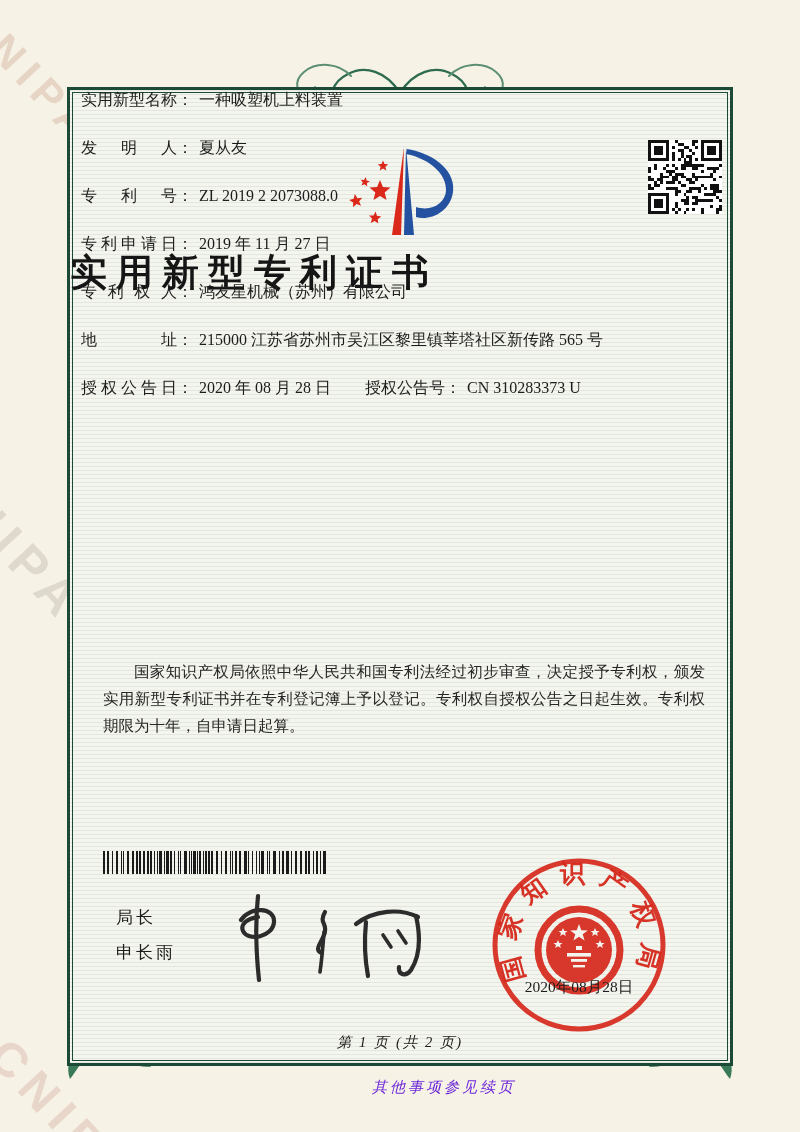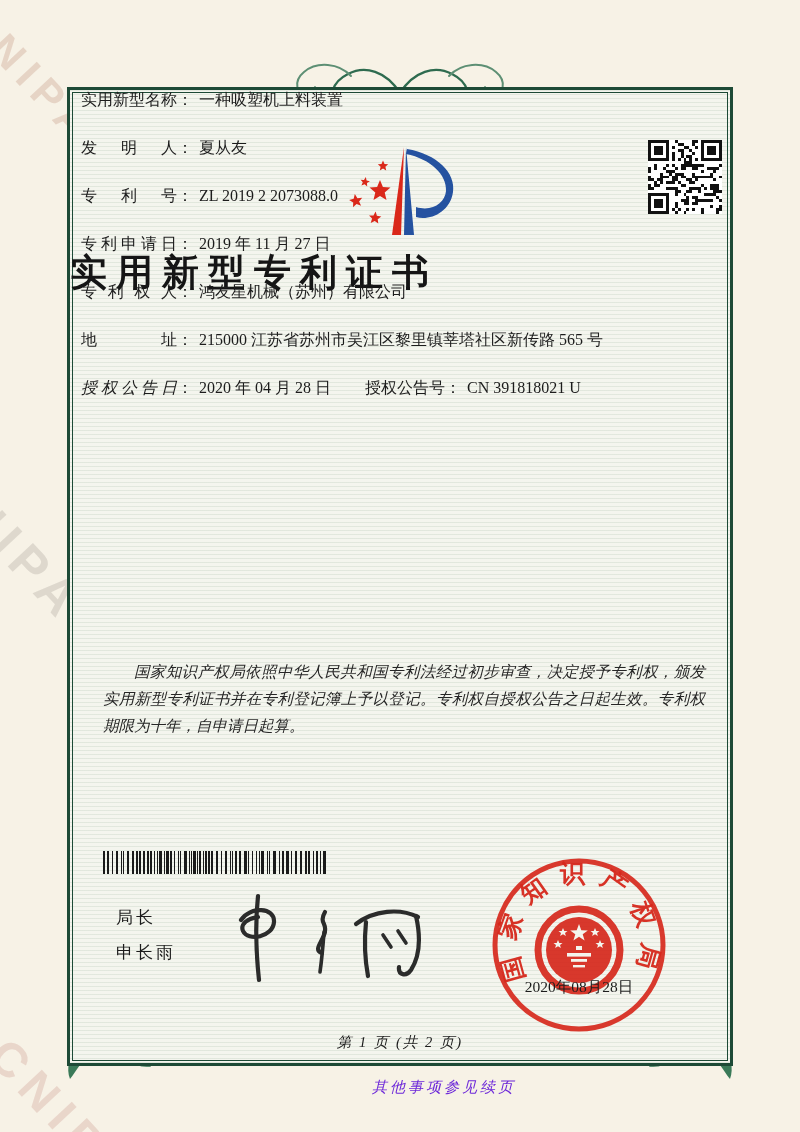--- a/index.html
+++ b/index.html
@@ -29,23 +29,23 @@
     left:0; top:158px; width:100%; text-align:left;
     font-size:37px; font-weight:bold; letter-spacing:9px; color:#151515;
   }
   .fields{left:33px; top:245px; width:600px; font-size:16px;}
   .frow{position:absolute; left:11px; white-space:nowrap;}
   .flabel{
     display:inline-block; width:96px; text-align:justify; text-align-last:justify;
     -moz-text-align-last:justify; vertical-align:top;
   }
   .fval{margin-left:6px;}
-  .grantlbl{display:inline-block; width:96px; text-align:justify; text-align-last:justify;font-style:italic;}
+  .grantlbl{display:inline-block; width:96px; text-align:justify; text-align-last:justify;}
   .paras{left:33px; top:568px; width:602px; font-size:15.5px; line-height:27px;
-    font-style:italic; color:#262626; text-align:justify;}
+    color:#262626; text-align:justify;}
   .paras p{margin:0; text-indent:2em;}
   .sig-title{left:46px; top:816px; font-size:17px; letter-spacing:3px;}
   .sig-name{left:46px; top:851px; font-size:17px; letter-spacing:3px;text-align:center;}
   .pageinfo{left:0; top:943px; width:100%; text-align:center; font-size:14.5px; letter-spacing:2px; font-style:italic;}
   .footnote{
     position:absolute; left:0; top:1078px; width:100%; text-align:center;
     font-size:15px; font-style:italic; letter-spacing:3px; color:#6d28d9;margin-left:44px;
   }
   svg{display:block;}
 </style>
@@ -299,22 +299,22 @@
     <div class="abs title">实用新型专利证书</div>
 
     <div class="fields">
       <div class="frow" style="top:0px"><span class="flabel">实用新型名称</span><span>：</span><span class="fval">一种吸塑机上料装置</span></div>
       <div class="frow" style="top:48px"><span class="flabel">发明人</span><span>：</span><span class="fval">夏从友</span></div>
       <div class="frow" style="top:96px"><span class="flabel">专利号</span><span>：</span><span class="fval">ZL 2019 2 2073088.0</span></div>
       <div class="frow" style="top:144px"><span class="flabel">专利申请日</span><span>：</span><span class="fval">2019 年 11 月 27 日</span></div>
       <div class="frow" style="top:192px"><span class="flabel">专利权人</span><span>：</span><span class="fval">鸿友星机械（苏州）有限公司</span></div>
       <div class="frow" style="top:240px"><span class="flabel">地址</span><span>：</span><span class="fval">215000 江苏省苏州市吴江区黎里镇莘塔社区新传路 565 号</span></div>
       <div class="frow" style="top:288px">
-        <span class="grantlbl">授权公告日</span><span>：</span><span class="fval">2020 年 04 月 28 日</span>
-        <span style="display:inline-block; margin-left:30px;">授权公告号</span><span>：</span><span class="fval">CN 391818021 U</span>
+        <span class="grantlbl">授权公告日</span><span>：</span><span class="fval">2020 年 08 月 28 日</span>
+        <span style="display:inline-block; margin-left:30px;">授权公告号</span><span>：</span><span class="fval">CN 310283373 U</span>
       </div>
     </div>
 
     <div class="abs paras">
       <p>国家知识产权局依照中华人民共和国专利法经过初步审查，决定授予专利权，颁发实用新型专利证书并在专利登记簿上予以登记。专利权自授权公告之日起生效。专利权期限为十年，自申请日起算。</p>
     </div>
 
     <svg class="abs" id="barcode-svg" style="left:33px; top:761px;" width="225" height="23" viewBox="0 0 225 23" shape-rendering="crispEdges">
         <rect x="0" y="0" width="2" height="23" fill="#1a1a1a"></rect>
         <rect x="4" y="0" width="2" height="23" fill="#1a1a1a"></rect>

